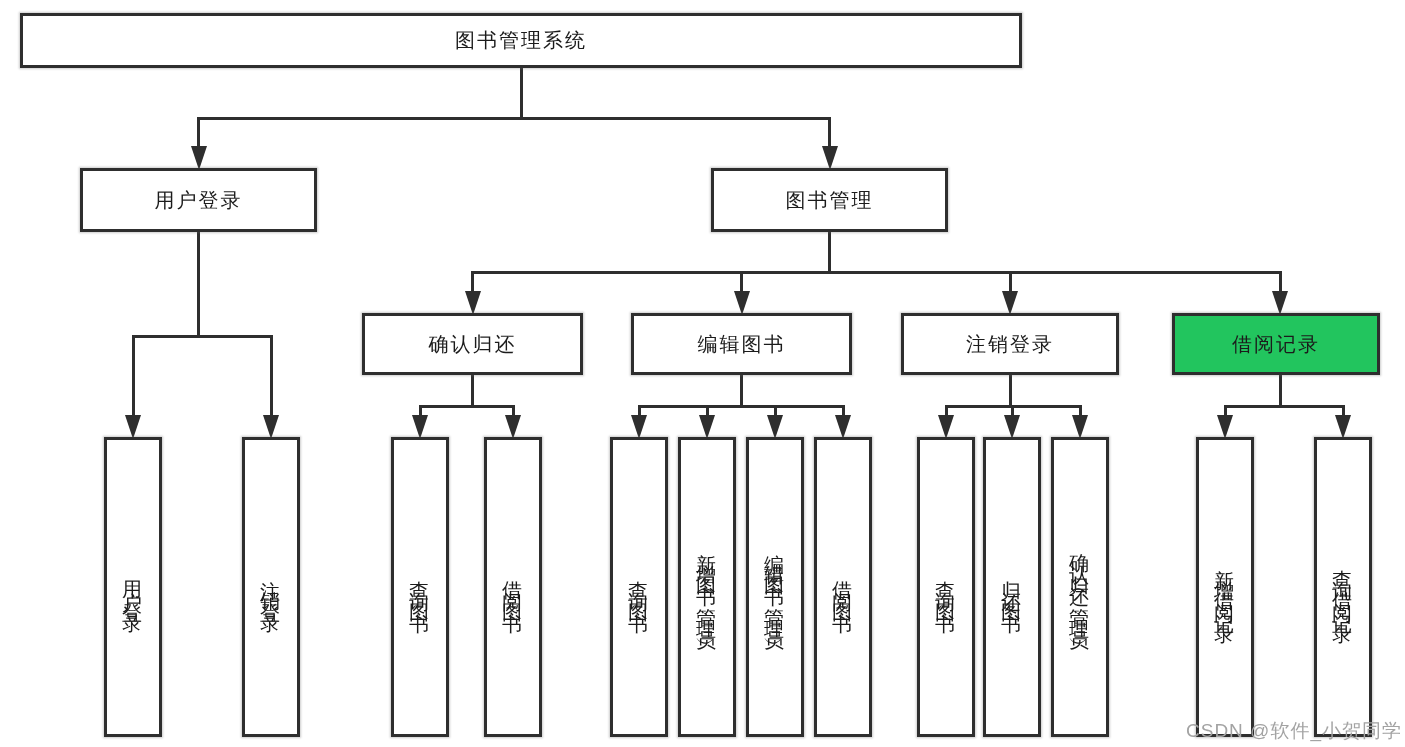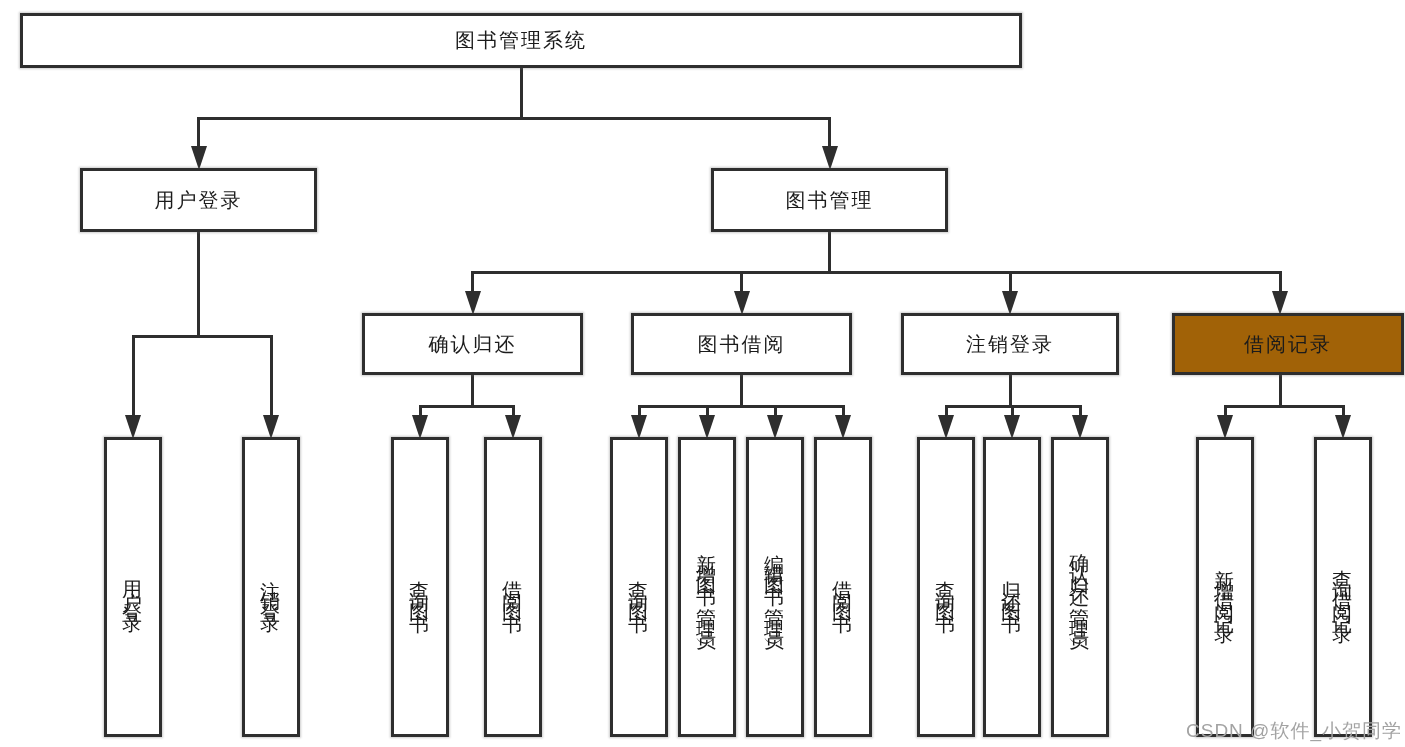--- a/index.html
+++ b/index.html
@@ -128,26 +128,26 @@
       <div class="node" style="left: 80px; top: 168px; width: 237px; height: 64px; border-color: rgb(46, 46, 46); background: rgb(255, 255, 255);">
         <span class="node-label" style="color: rgb(27, 27, 27);">用户登录</span>
       </div>
       <div class="node" style="left: 711px; top: 168px; width: 237px; height: 64px; border-color: rgb(46, 46, 46); background: rgb(255, 255, 255);">
         <span class="node-label" style="color: rgb(27, 27, 27);">图书管理</span>
       </div>
       <div class="node" style="left: 362px; top: 313px; width: 221px; height: 62px; border-color: rgb(46, 46, 46); background: rgb(255, 255, 255);">
         <span class="node-label" style="color: rgb(27, 27, 27);">确认归还</span>
       </div>
       <div class="node" style="left: 631px; top: 313px; width: 221px; height: 62px; border-color: rgb(46, 46, 46); background: rgb(255, 255, 255);">
-        <span class="node-label" style="color: rgb(27, 27, 27);">图书借阅</span>
+        <span class="node-label" style="color: rgb(27, 27, 27);">编辑图书</span>
       </div>
       <div class="node" style="left: 901px; top: 313px; width: 218px; height: 62px; border-color: rgb(46, 46, 46); background: rgb(255, 255, 255);">
         <span class="node-label" style="color: rgb(27, 27, 27);">注销登录</span>
       </div>
-      <div class="node" style="left: 1172px; top: 313px; width: 232px; height: 62px; border-color: rgb(46, 46, 46); background: #a16207;">
+      <div class="node" style="left: 1172px; top: 313px; width: 208px; height: 62px; border-color: rgb(46, 46, 46); background: #22c55e;">
         <span class="node-label" style="color: rgb(27, 27, 27);">借阅记录</span>
       </div>
       <div class="node vertical" style="left: 104px; top: 437px; width: 58px; height: 300px; border-color: rgb(46, 46, 46); background: rgb(255, 255, 255);">
         <span class="node-label" style="color: rgb(27, 27, 27);">用户登录</span>
       </div>
       <div class="node vertical" style="left: 242px; top: 437px; width: 58px; height: 300px; border-color: rgb(46, 46, 46); background: rgb(255, 255, 255);">
         <span class="node-label" style="color: rgb(27, 27, 27);">注销登录</span>
       </div>
       <div class="node vertical" style="left: 391px; top: 437px; width: 58px; height: 300px; border-color: rgb(46, 46, 46); background: rgb(255, 255, 255);">
         <span class="node-label" style="color: rgb(27, 27, 27);">查询图书</span>

